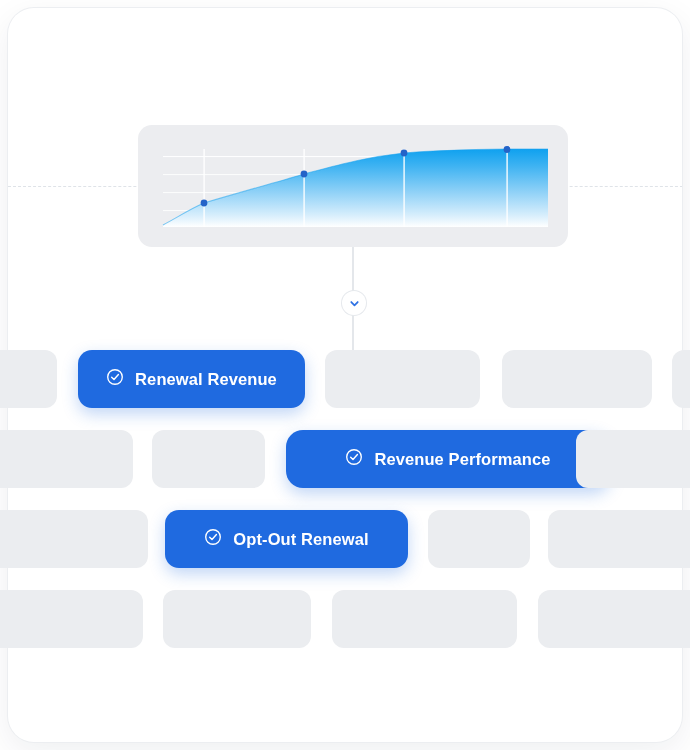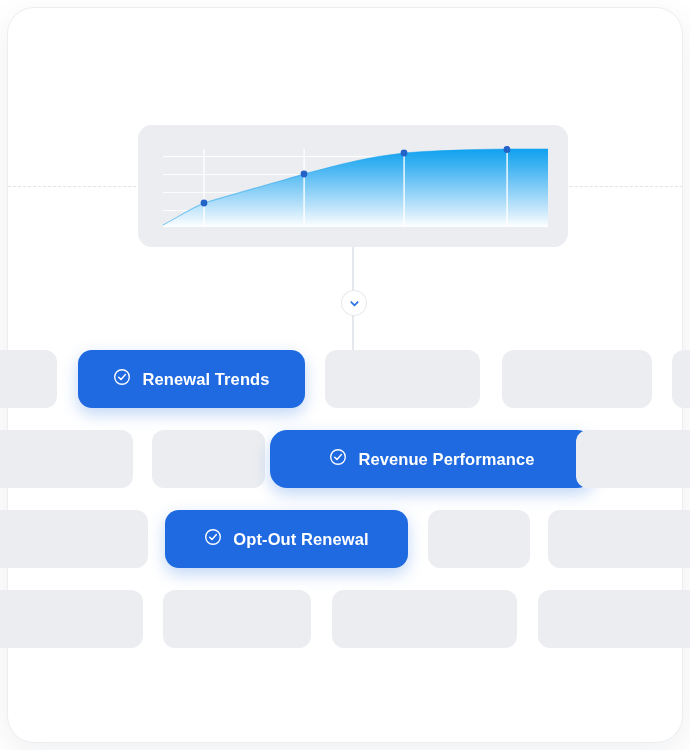--- a/index.html
+++ b/index.html
@@ -194,30 +194,30 @@
   </div>
 
   <div class="rows" id="rows">
       <div class="pill-row" style="top: 350px;">
         <div class="pill" style="left: -20px; width: 77px;"></div>
         <div class="pill active" style="left: 78px; width: 227px;">
           <span class="check-icon"><svg width="18" height="18" viewBox="0 0 20 20" aria-hidden="true">
               <circle cx="10" cy="10" r="8.1" fill="none" stroke="#ffffff" stroke-width="1.5"></circle>
               <path d="M6.3 10.2 L8.9 12.7 L13.8 7.3" fill="none" stroke="#ffffff" stroke-width="1.6" stroke-linecap="round" stroke-linejoin="round"></path>
             </svg></span>
-          <span class="pill-label">Renewal Trends</span>
+          <span class="pill-label">Renewal Revenue</span>
         </div>
         <div class="pill" style="left: 325px; width: 155px;"></div>
         <div class="pill" style="left: 502px; width: 150px;"></div>
         <div class="pill" style="left: 672px; width: 80px;"></div>
       </div>
       <div class="pill-row" style="top: 430px;">
         <div class="pill" style="left: -12px; width: 145px;"></div>
         <div class="pill" style="left: 152px; width: 113px;"></div>
-        <div class="pill active" style="left: 270px; width: 324px; border-radius: 17px;">
+        <div class="pill active" style="left: 286px; width: 324px; border-radius: 17px;">
           <span class="check-icon"><svg width="18" height="18" viewBox="0 0 20 20" aria-hidden="true">
               <circle cx="10" cy="10" r="8.1" fill="none" stroke="#ffffff" stroke-width="1.5"></circle>
               <path d="M6.3 10.2 L8.9 12.7 L13.8 7.3" fill="none" stroke="#ffffff" stroke-width="1.6" stroke-linecap="round" stroke-linejoin="round"></path>
             </svg></span>
           <span class="pill-label">Revenue Performance</span>
         </div>
         <div class="pill" style="left: 576px; width: 130px;"></div>
       </div>
       <div class="pill-row" style="top: 510px;">
         <div class="pill" style="left: -14px; width: 162px;"></div>

